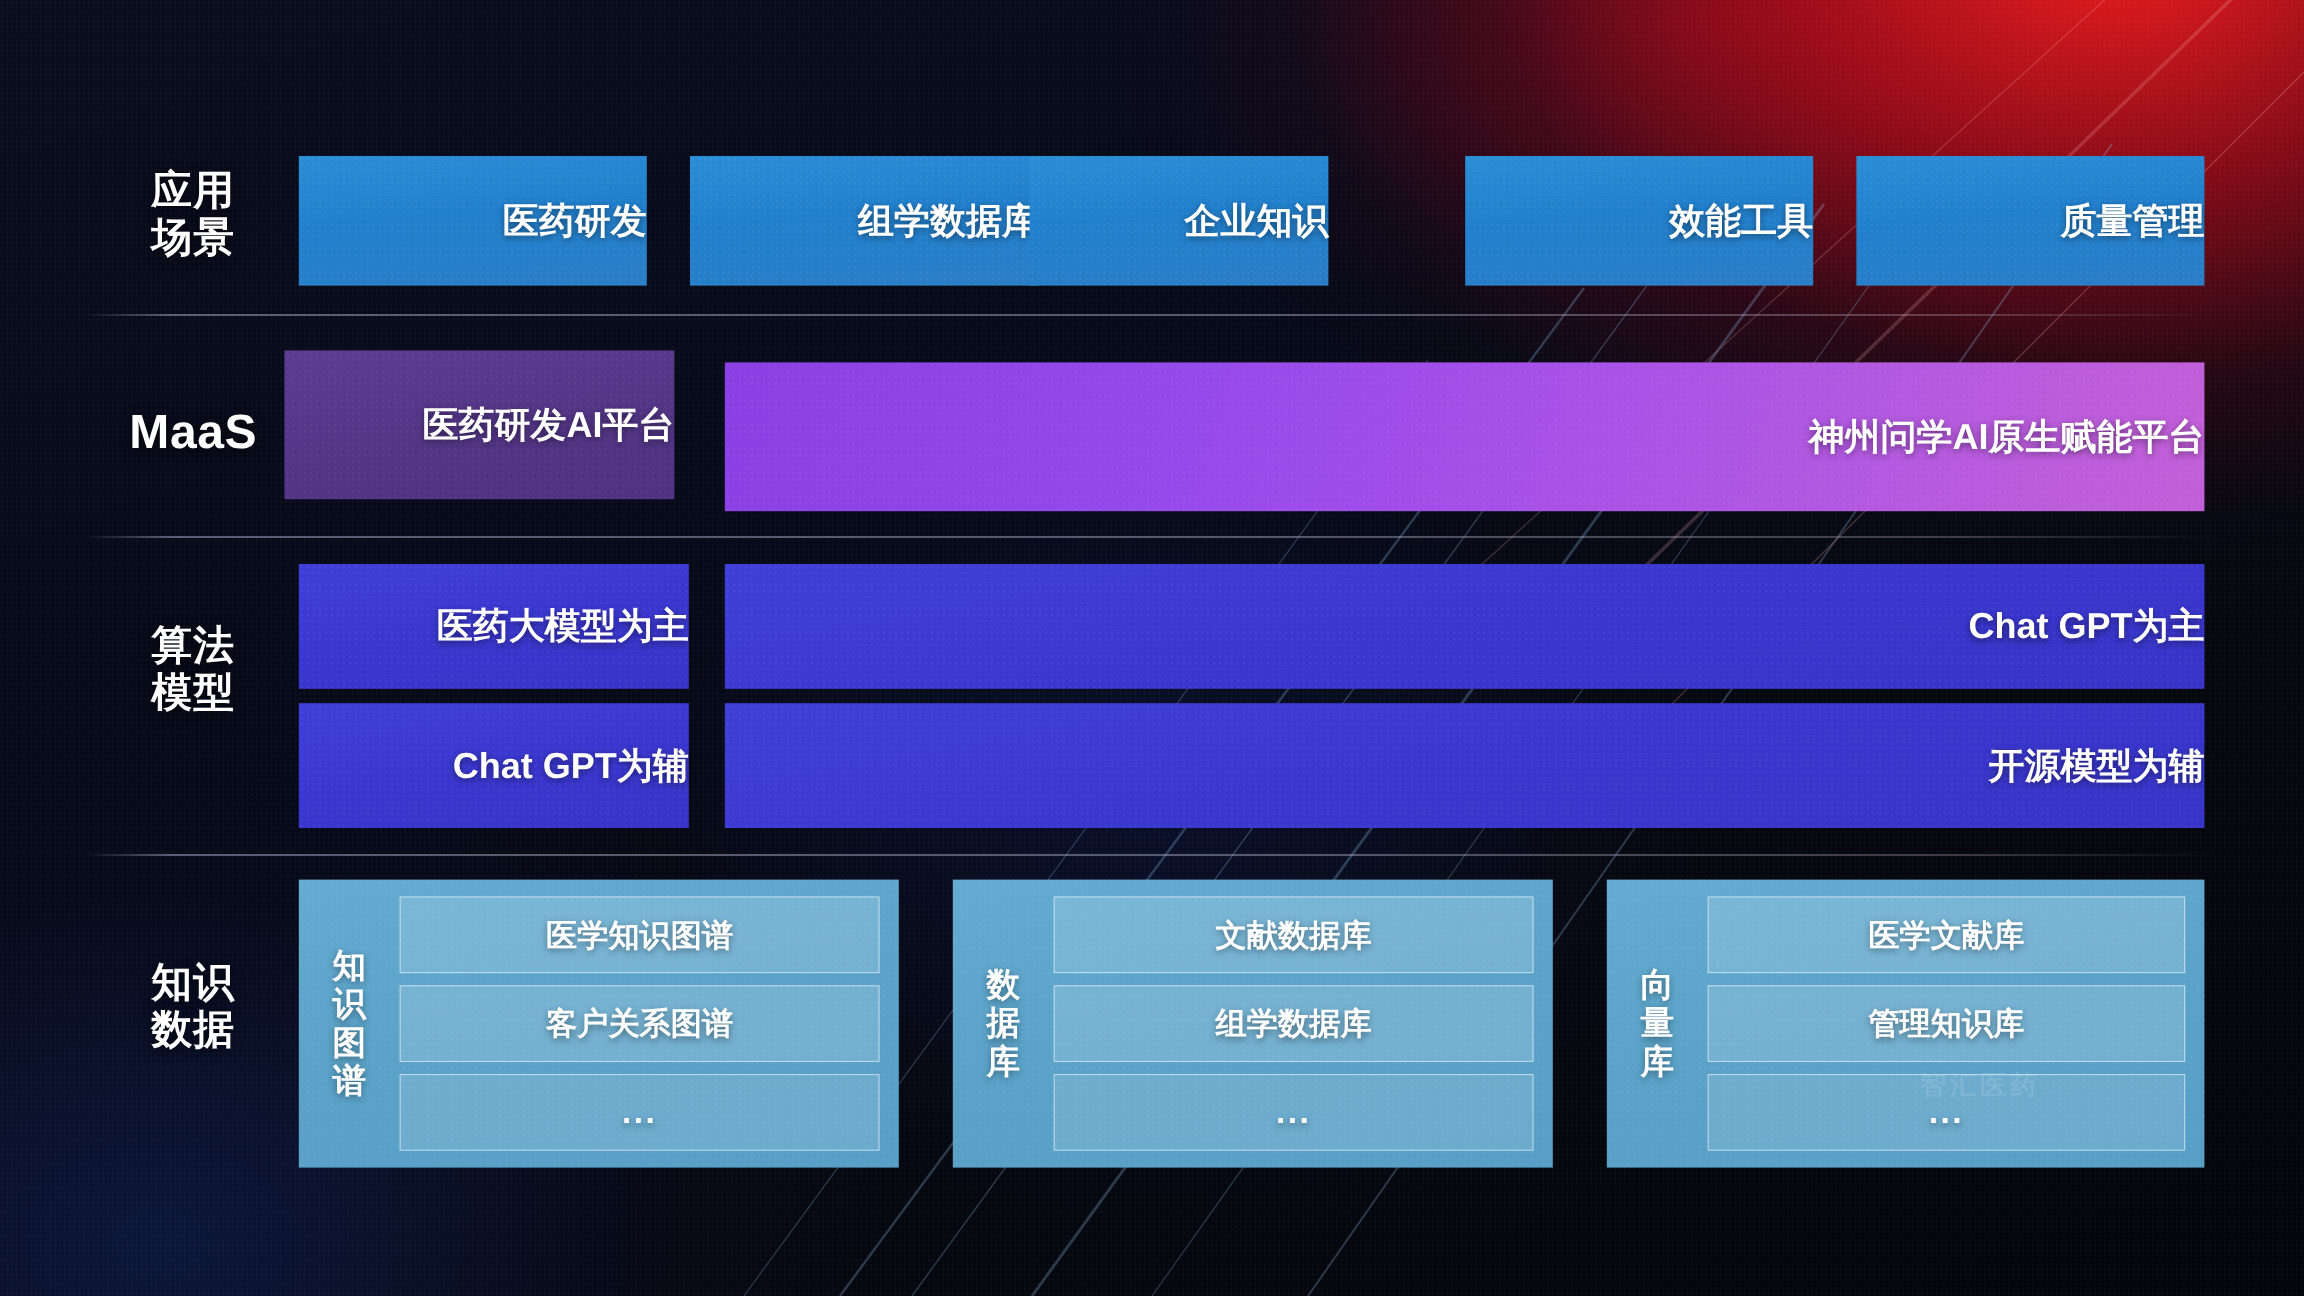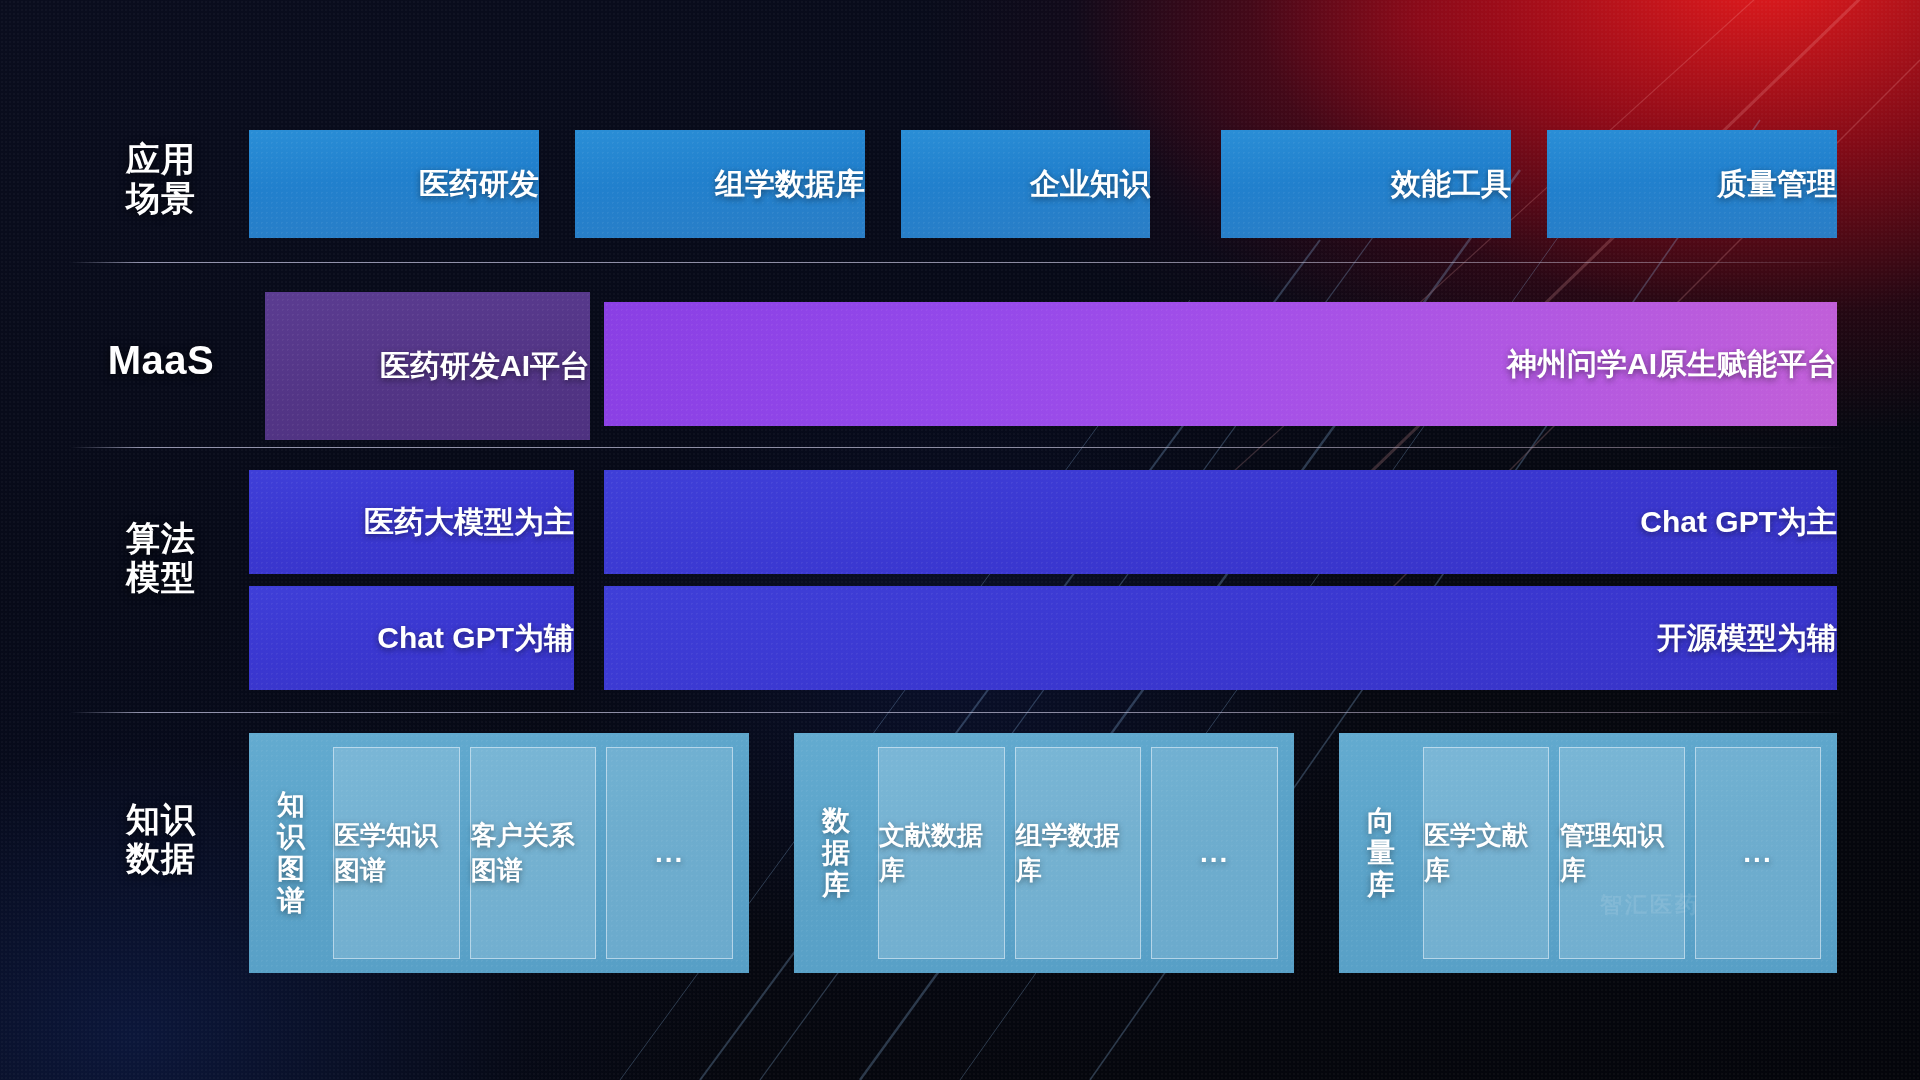--- a/index.html
+++ b/index.html
@@ -77,21 +77,21 @@
   .kpanel{
     position:absolute;display:flex;align-items:stretch;
     background:linear-gradient(170deg,#63abd0 0%,#5aa2c8 50%,#579fc6 100%);
     box-sizing:border-box;padding:14px 16px 14px 14px;gap:14px;
   }
   .kvlabel{
     flex:0 0 auto;width:56px;display:flex;align-items:center;justify-content:center;
     color:#fff;font-weight:700;font-size:28px;line-height:1.14;text-align:center;
     text-shadow:0 2px 6px rgba(0,0,0,.38);
   }
-  .kitems{flex:1 1 auto;display:flex;flex-direction:row;gap:10px;}
+  .kitems{flex:1 1 auto;display:flex;flex-direction:column;gap:10px;}
   .kitem{
     flex:1 1 0;display:flex;align-items:center;justify-content:center;
     background:rgba(255,255,255,0.16);
     border:1px solid rgba(226,240,250,0.60);
     color:#ffffff;font-weight:700;font-size:26px;
     text-shadow:0 2px 6px rgba(0,0,0,.40);
     box-sizing:border-box;
   }
   .kitem.ell{font-size:28px;letter-spacing:2px;background:rgba(255,255,255,0.12);}
   .watermark{
@@ -138,37 +138,37 @@
       <div>应用</div>
       <div>场景</div>
     </div>
 
     <div class="cell app boxtex" style="left:249px;top:130px;width:290px;height:108px;">
       <span>医药研发</span>
     </div>
     <div class="cell app boxtex" style="left:575px;top:130px;width:290px;height:108px;">
       <span>组学数据库</span>
     </div>
-    <div class="cell app boxtex" style="left:901px;top:130px;width:249px;height:108px;padding-left:40px;">
+    <div class="cell app boxtex" style="left:858px;top:130px;width:249px;height:108px;padding-left:40px;">
       <span>企业知识</span>
     </div>
     <div class="cell app boxtex" style="left:1221px;top:130px;width:290px;height:108px;">
       <span>效能工具</span>
     </div>
     <div class="cell app boxtex" style="left:1547px;top:130px;width:290px;height:108px;">
       <span>质量管理</span>
     </div>
 
     <div class="divider" style="top:262px;"></div>
 
     <div class="rowlabel en" style="top:337px;">
       <div>MaaS</div>
     </div>
 
-    <div class="cell maas-left boxtex" style="left:265px;top:292px;width:325px;height:148px;">
+    <div class="cell maas-left boxtex" style="left:237px;top:292px;width:325px;height:124px;">
       <span>医药研发AI平台</span>
     </div>
     <div class="cell maas-right boxtex" style="left:604px;top:292px;width:1233px;height:124px;margin-top:10px;">
       <span>神州问学AI原生赋能平台</span>
     </div>
 
     <div class="divider" style="top:447px;"></div>
 
     <div class="rowlabel" style="top:519px;">
       <div>算法</div>

